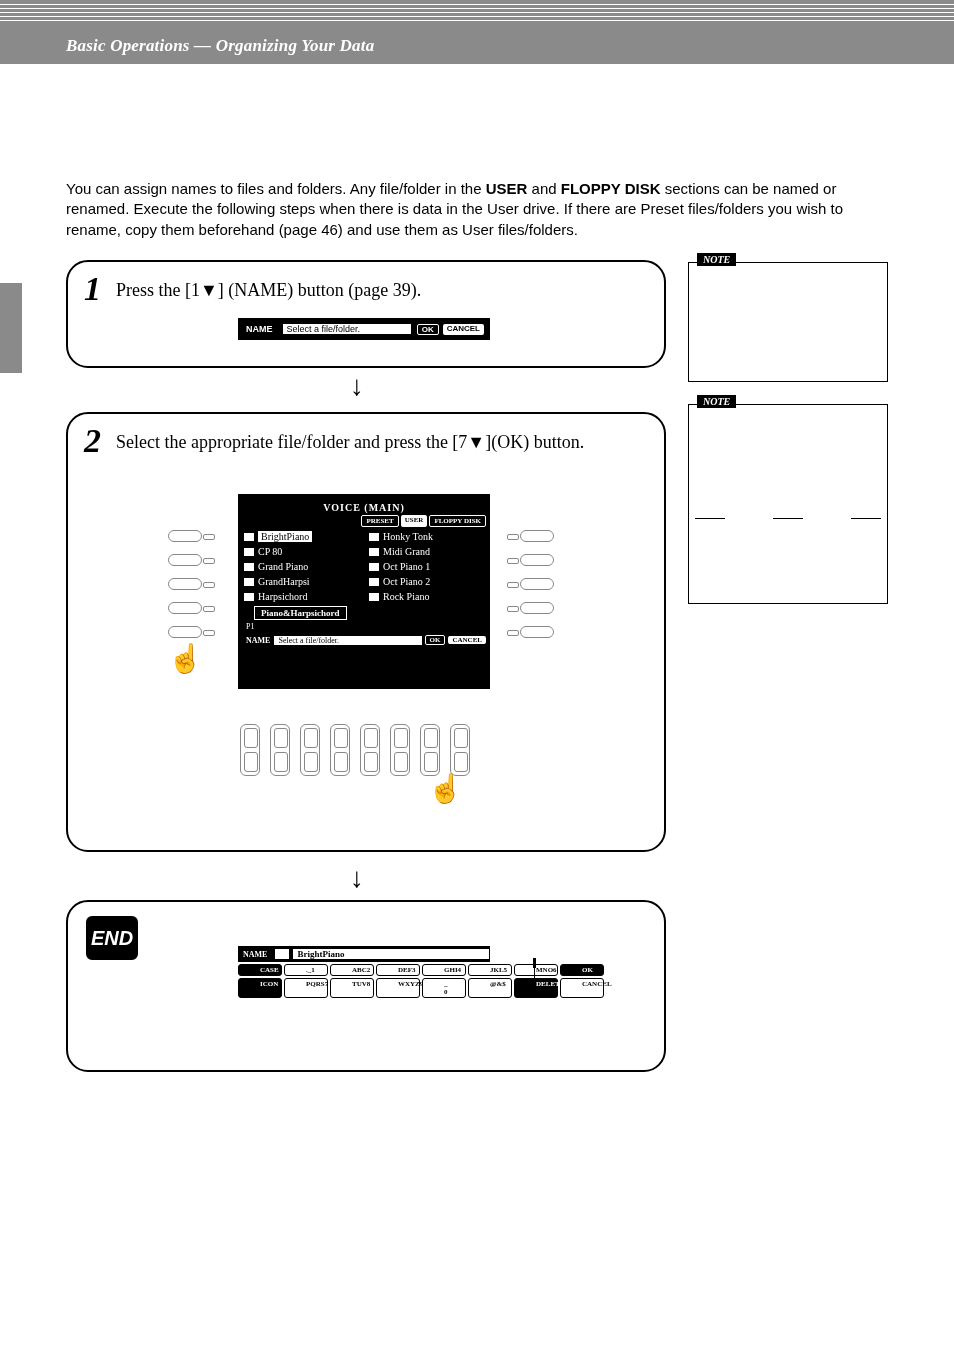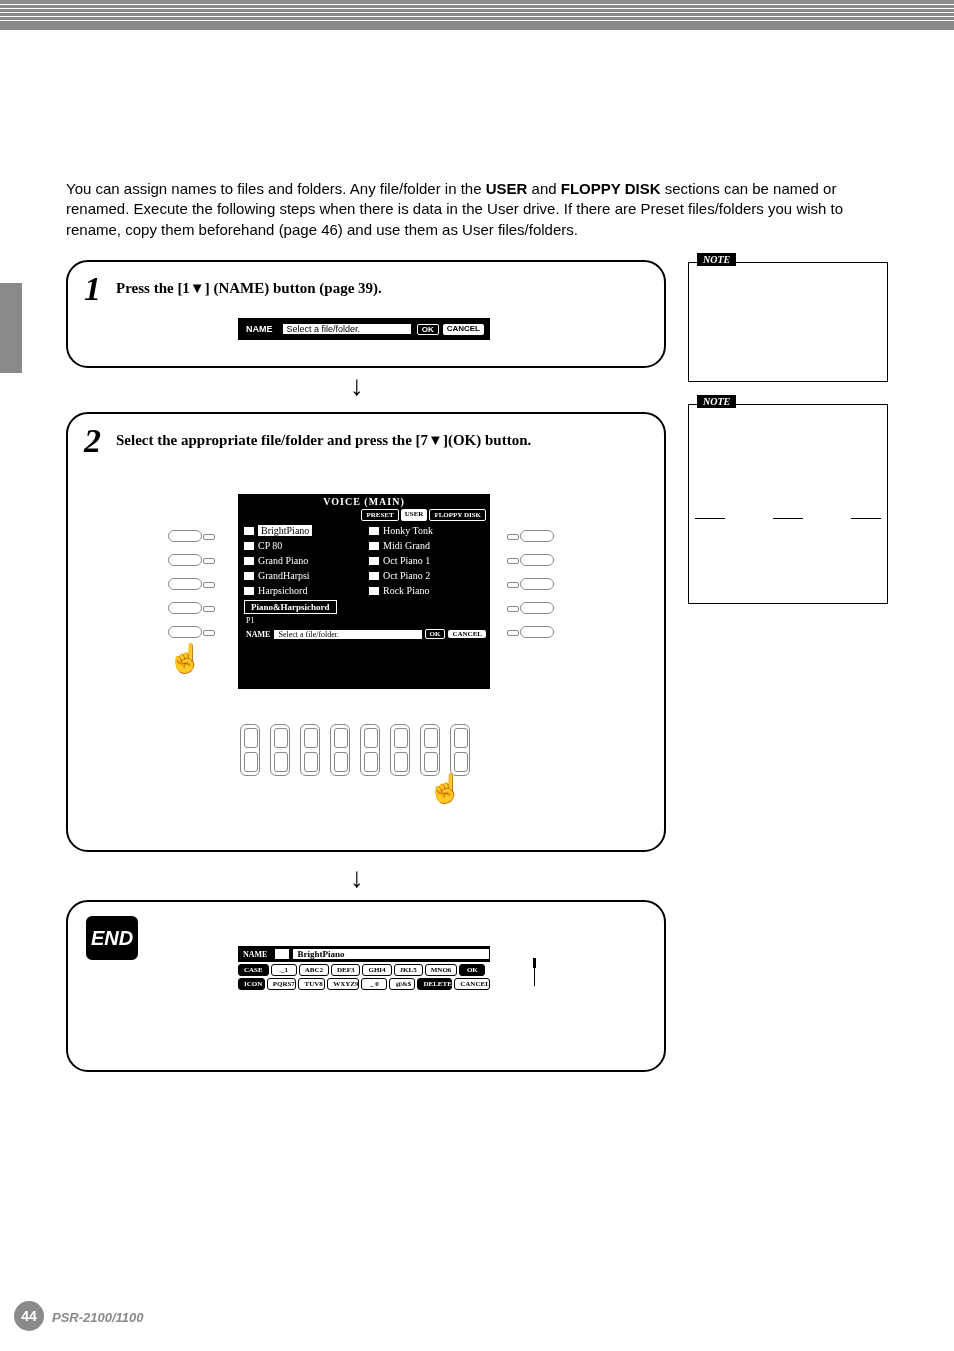--- a/index.html
+++ b/index.html
@@ -26,44 +26,44 @@
   
   .sidetab { position:absolute; top:283px; left:0; width:22px; height:90px; background:#8a8a8a; }
 
   
   .step { position:absolute; border:2px solid #000; border-radius:22px; }
   .step1 { top:260px; left:66px; width:600px; height:108px; }
   .step2 { top:412px; left:66px; width:600px; height:440px; }
   .step3 { top:900px; left:66px; width:600px; height:172px; }
 
   .stepnum { position:absolute; top:8px; left:16px; font-size:34px; font-weight:bold; font-style:italic; font-family:Georgia,serif; }
-  .steptext { position:absolute; top:18px; left:48px; font-size:15px; font-weight:bold; font-family: Georgia, serif; }
+  .steptext { position:absolute; top:18px; left:48px; font-size:18px; font-weight:normal; font-family: Georgia, serif; }
   .end-badge { position:absolute; top:14px; left:18px; width:52px; height:44px; background:#000; border:2px solid #000; color:#fff; font-family: Liberation Sans, sans-serif; font-style:italic; font-weight:bold; font-size:20px; border-radius:6px; display:flex; align-items:center; justify-content:center; }
 
   
   .lcd { position:absolute; background:#000; color:#fff; font-family: Arial, sans-serif; font-size:9px; border:2px solid #000; }
   .lcd-small { width:252px; height:22px; left:170px; top:56px; display:flex; align-items:center; }
   .lcd-small .lbl { background:#000; color:#fff; padding:0 6px; font-size:9px; font-weight:bold; }
   .lcd-small .field { background:#fff; color:#000; margin-left:4px; padding:0 4px; flex:1; font-size:9px; }
   .lcd-small .btns { display:flex; gap:4px; margin-left:6px; margin-right:4px; }
   .lcd-small .btn { background:#fff; color:#000; font-size:8px; padding:0 4px; border-radius:2px; font-weight:bold; }
   .lcd-small .btn.inv { background:#000; color:#fff; border:1px solid #fff; }
 
   
   .voicemain { position:absolute; left:170px; top:80px; width:252px; height:195px; background:#000; }
-  .voicemain .title { color:#fff; text-align:center; font-size:10px; font-weight:bold; letter-spacing:1px; margin-top:2px; }
+  .voicemain .title { color:#fff; text-align:center; font-size:10px; font-weight:bold; letter-spacing:1px; margin-top:8px; }
   .voicemain .tabs { display:flex; justify-content:flex-end; gap:2px; margin:2px 4px 0 0; }
   .voicemain .tab { background:#fff; color:#000; font-size:7px; padding:1px 4px; border-radius:2px; font-weight:bold; }
   .voicemain .tab.sel { background:#000; color:#fff; border:1px solid #fff; }
   .voicemain .cols { display:flex; padding:4px 6px 0 6px; gap:10px; }
   .voicemain .col { flex:1; display:flex; flex-direction:column; gap:4px; }
   .voicemain .item { color:#fff; font-size:10px; display:flex; align-items:center; gap:4px; }
   .voicemain .item .icn { width:10px; height:8px; background:#fff; }
   .voicemain .item.highlight span.txt { background:#fff; color:#000; padding:0 3px; }
-  .voicemain .category { background:#000; color:#fff; font-size:9px; padding:1px 6px; margin:2px 6px; border:1px solid #fff; font-weight:bold; display:inline-block; }
+  .voicemain .category { background:#000; color:#fff; font-size:9px; padding:1px 6px; margin:2px 16px; border:1px solid #fff; font-weight:bold; display:inline-block; }
   .voicemain .p1 { color:#fff; font-size:8px; margin-left:8px; }
   .voicemain .bottombar { margin:2px 4px 4px 4px; height:14px; display:flex; align-items:center; }
   .voicemain .bottombar .lbl { color:#fff; font-weight:bold; font-size:8px; padding:0 4px; }
   .voicemain .bottombar .field { background:#fff; color:#000; font-size:8px; padding:0 4px; flex:1; }
   .voicemain .bottombar .btn { background:#fff; color:#000; font-size:7px; padding:0 4px; margin-left:3px; border-radius:2px; font-weight:bold; }
   .voicemain .bottombar .btn.inv { background:#000; color:#fff; border:1px solid #fff; }
 
   
   .hwbtn { position:absolute; width:34px; height:12px; border:1.5px solid #888; border-radius:6px; background:#fff; }
   .hwbtn::after { content:""; position:absolute; top:3px; right:-14px; width:10px; height:4px; background:#fff; border:1px solid #888; border-radius:2px; }
@@ -86,21 +86,21 @@
   .arrow1 { top:370px; }
   .arrow2 { top:862px; }
 
   
   .keypad { position:absolute; left:170px; top:44px; width:252px; height:50px; background:#fff; }
   .keypad .row1 { height:16px; background:#000; display:flex; align-items:center; border:1px solid #000; }
   .keypad .row1 .lbl { color:#fff; font-size:8px; font-weight:bold; padding:0 4px; }
   .keypad .row1 .iconbox { width:14px; height:10px; background:#fff; margin-left:4px; }
   .keypad .row1 .namefield { background:#fff; color:#000; font-size:9px; padding:0 4px; margin-left:4px; flex:1; font-weight:bold; }
   .keypad .row2, .keypad .row3 { display:flex; gap:2px; margin-top:2px; }
-  .keypad .key { border:1px solid #000; font-size:7px; padding:1px 5px; background:#fff; font-weight:bold; min-width:26px; text-align:center; border-radius:3px; }
+  .keypad .key { border:1px solid #000; font-size:7px; padding:1px 21px; background:#fff; font-weight:bold; min-width:26px; text-align:center; border-radius:3px; }
   .keypad .key.dark { background:#000; color:#fff; }
   .cursorline { position:absolute; left:296px; top:22px; width:1px; height:18px; background:#000; }
   .cursorline::before{ content:""; position:absolute; top:-10px; left:-1px; width:3px; height:10px; background:#000;}
 
   
   .notebox { position:absolute; border:1px solid #000; width:200px; }
   .notebox .notelabel { position:absolute; top:-10px; left:8px; background:#000; color:#fff; font-size:10px; font-weight:bold; padding:1px 6px; font-style:italic; }
   .notebox .notebody { font-size:11px; padding:8px 8px 8px 8px; line-height:1.3; font-family: Arial, sans-serif; min-height:80px; }
   .note1 { top:262px; left:688px; height:120px; }
   .note2 { top:404px; left:688px; height:200px; }
@@ -113,20 +113,23 @@
   .footer-model { position:absolute; left:52px; bottom:6px; font-style:italic; font-weight:bold; color:#8a8a8a; font-size:13px; font-family: Arial, sans-serif; }
 
   .txt { }
 </style>
 </head>
 <body>
 
 <div class="page">
 
   <div class="top-lines"></div>
+  <div class="breadcrumb-wrap">
+    <div class="breadcrumb">Basic Operations — Organizing Your Data</div>
+  </div>
 
 
 
   <div class="intro">
     <span>You can assign names to files and folders. Any file/folder in the </span><b>USER</b><span> and </span><b>FLOPPY DISK</b><span> sections can be named or renamed. Execute the following steps when there is data in the User drive. If there are Preset files/folders you wish to rename, copy them beforehand (page 46) and use them as User files/folders.</span>
   </div>
 
   <div class="sidetab"></div>
 
   <div class="step step1">
@@ -281,18 +284,14 @@
   <div class="notebox note2">
     <div class="notelabel">NOTE</div>
     <div class="notebody"></div>
     <div class="small-diagram">
       <div class="seg"></div>
       <div class="seg"></div>
       <div class="seg"></div>
     </div>
   </div>
 
-  <div class="footer">
-    <div class="pagenum-circle">44</div>
-    <div class="footer-model">PSR-2100/1100</div>
-  </div>
 
 </div>
 
 </body></html>

